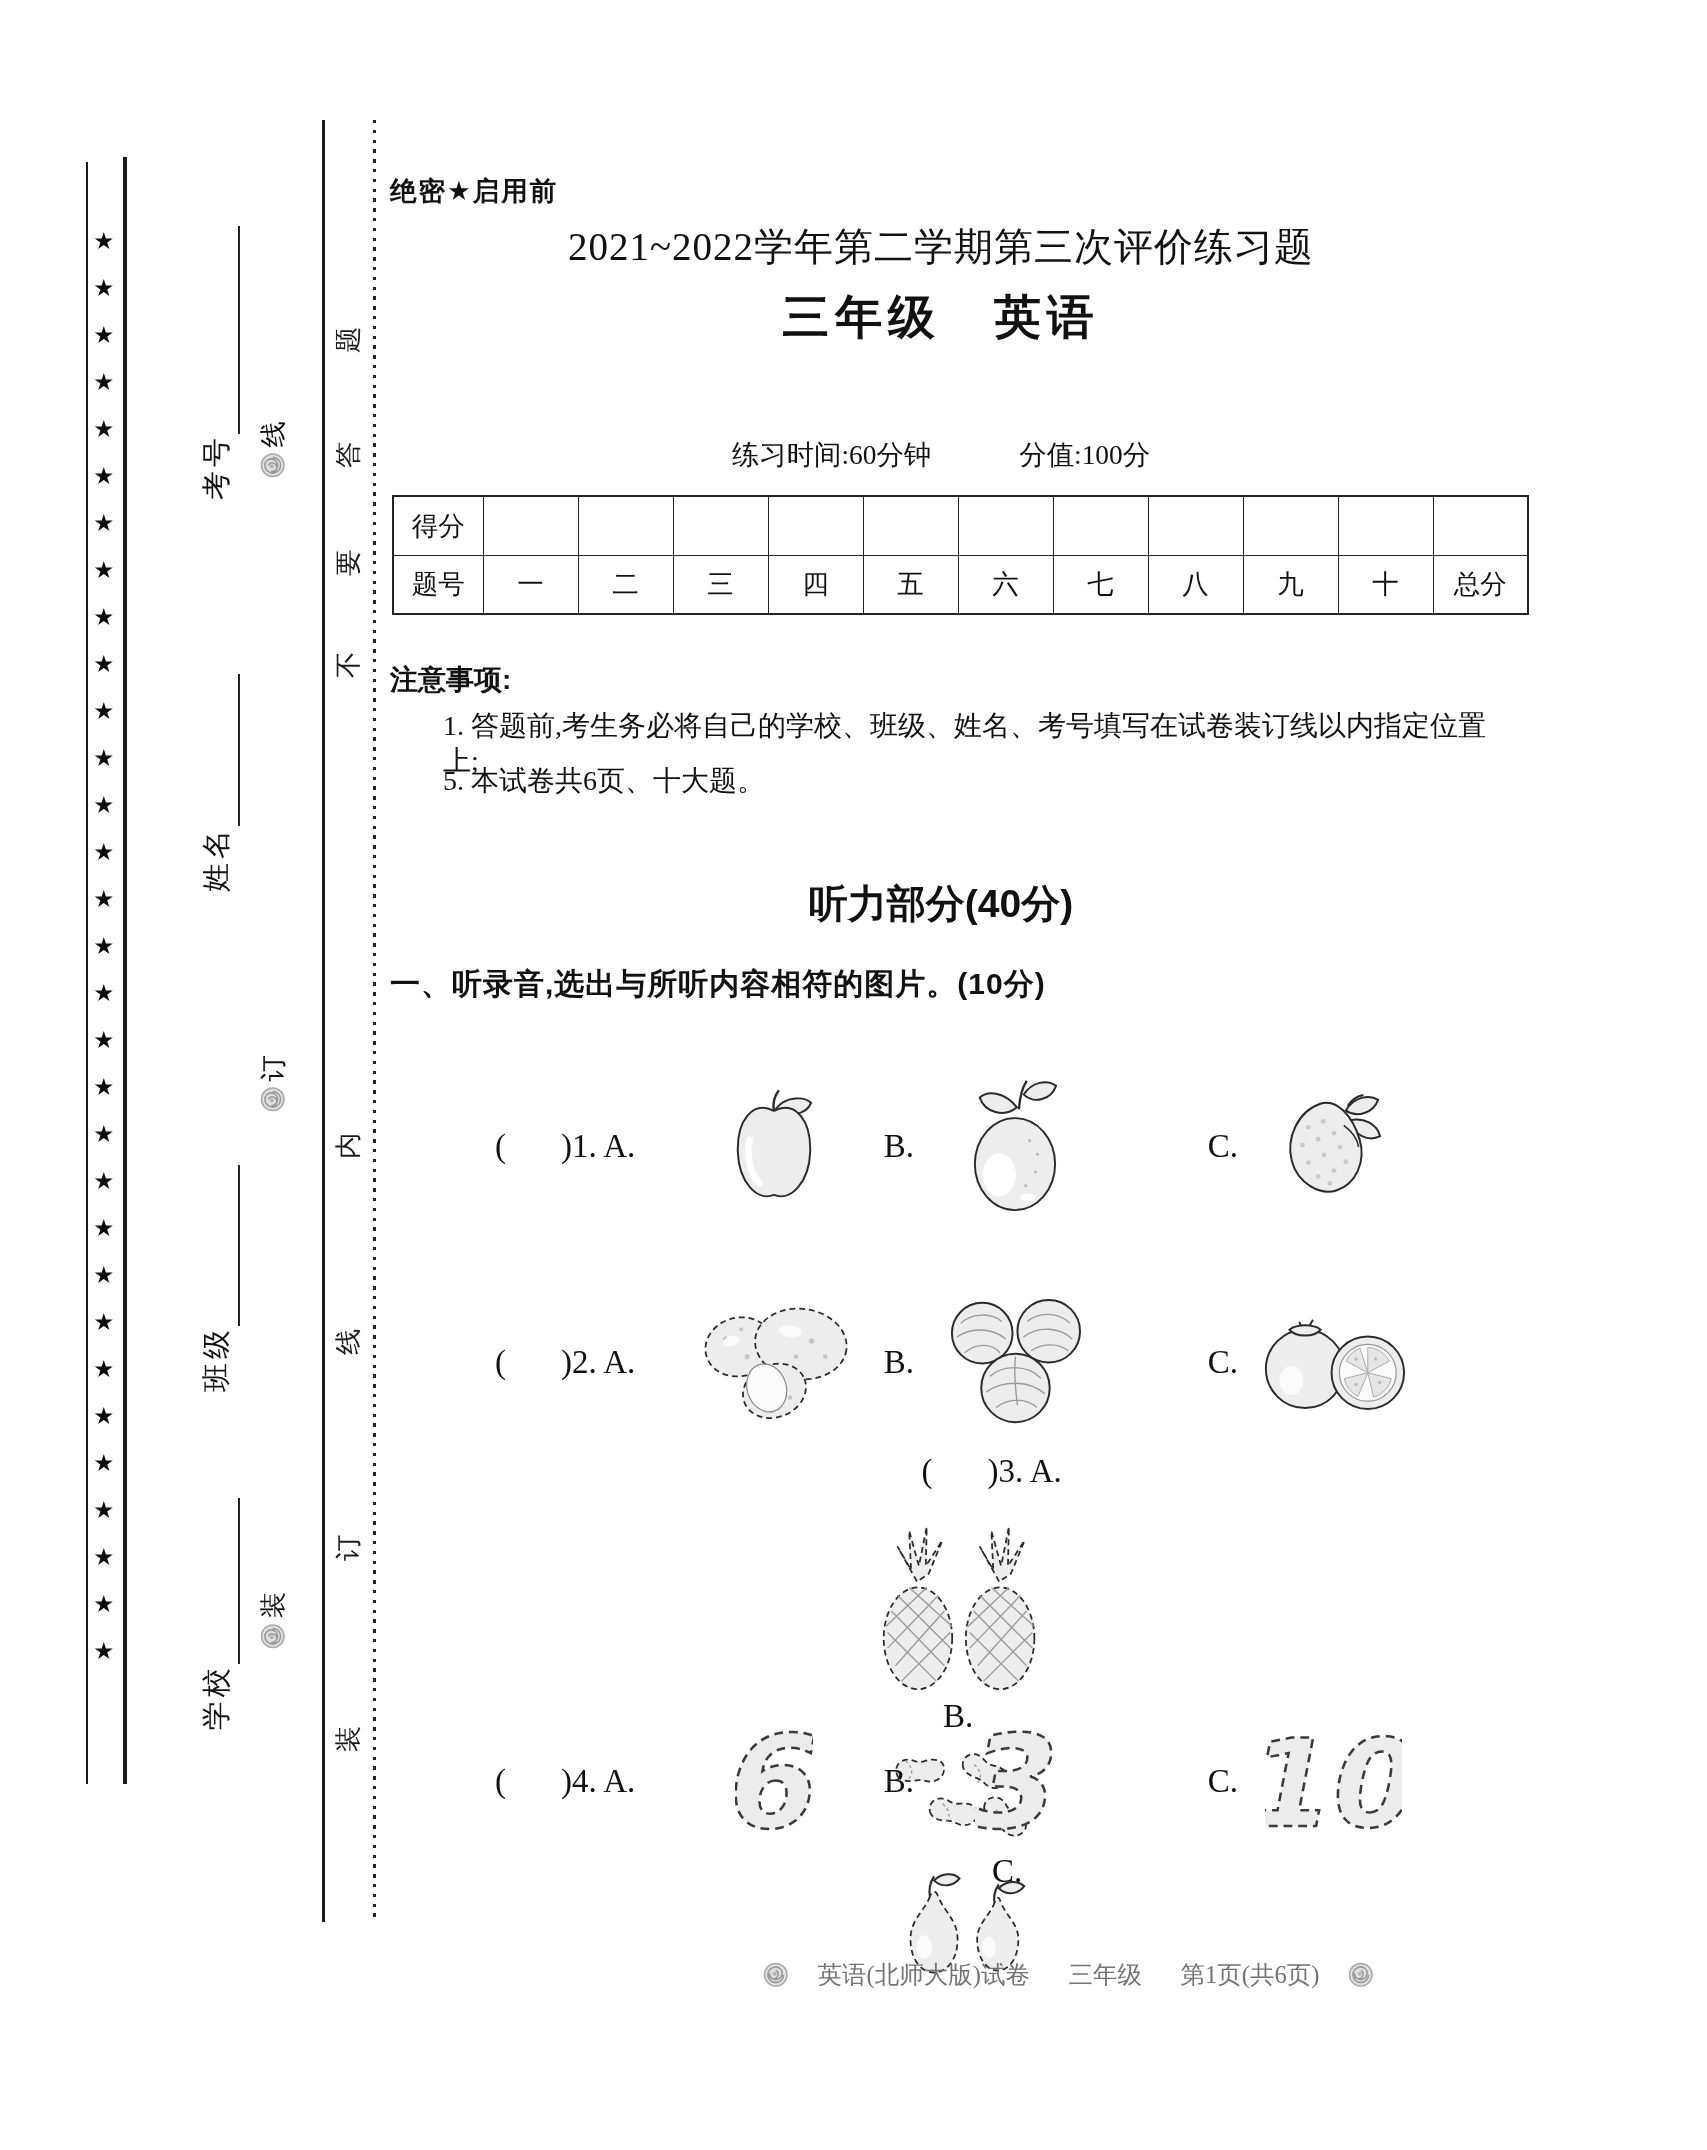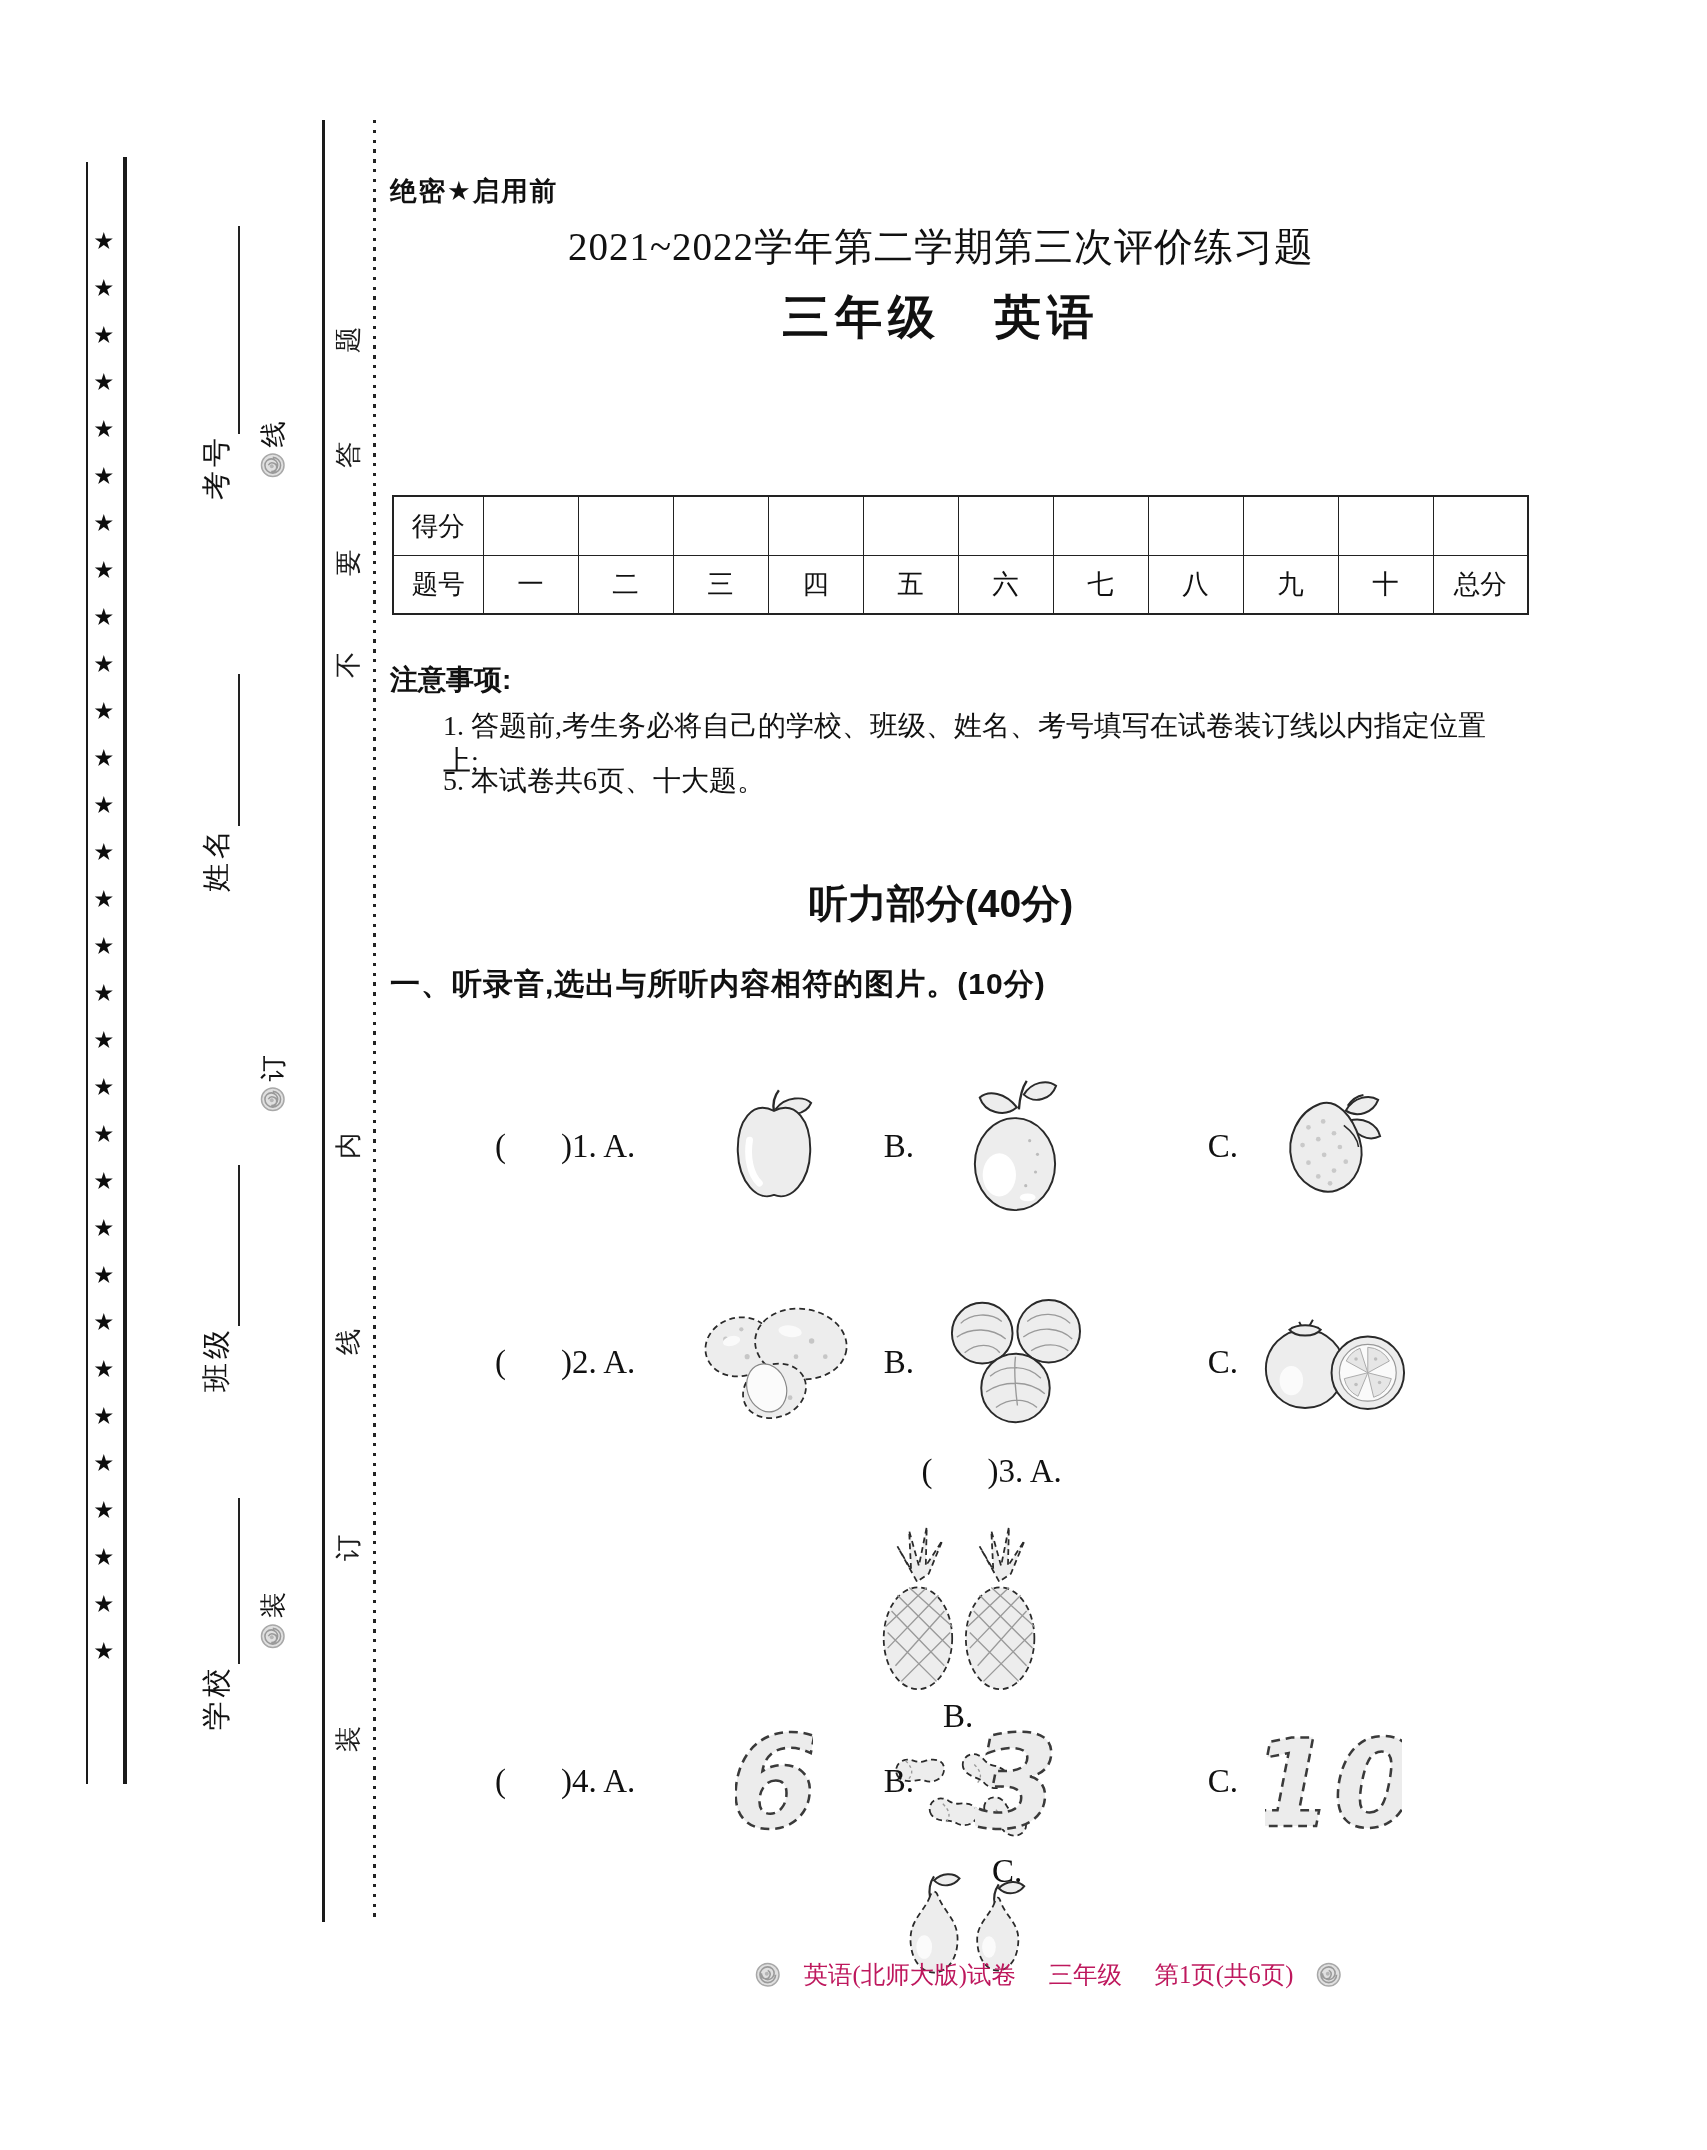--- a/index.html
+++ b/index.html
@@ -64,22 +64,22 @@
   .q-label { width:181px; margin-left:103px; font-size:33px; white-space:nowrap; }
   .q-label .pgap { display:inline-block; width:55px; }
   .q3 .q-label { transform:translateY(-27.4px); }
   .opt-label { width:47px; font-size:33px; }
   .lblB { margin-left:11.8px; } .lblC { margin-left:110px; }
   .imgA { width:196px; display:flex; justify-content:center; }
   .imgB { width:167px; display:flex; justify-content:center; }
   .imgC { width:157px; display:flex; justify-content:center; }
   .q3 .imgC { transform:translateY(-19.6px); }
   
-  .footer { position:absolute; left:676px; top:1958px; width:745px; display:flex;
-    align-items:center; justify-content:center; gap:13px; font-size:24.5px; color:#be185d; }
+  .footer { position:absolute; left:696px; top:1958px; width:745px; display:flex;
+    align-items:center; justify-content:center; gap:19px; font-size:24.5px; color:#737373; }
   .footer .fs { margin:0 9.8px; }
   svg .ol { stroke:#2a2a2a; stroke-width:2; fill:#ededed; }
   svg .ol-d { stroke:#2a2a2a; stroke-width:1.8; fill:#ededed; stroke-dasharray:6 4; }
   svg .vein { stroke:#9a9a9a; stroke-width:1.4; fill:none; }
 </style>
 </head>
 <body>
 
 <div class="page">
 
@@ -180,20 +180,23 @@
     <span style="left:1188px">要</span>
     <span style="left:1296px">答</span>
     <span style="left:1411px">题</span>
   </div>
 
   <div class="line-dotted"></div>
 
   <div class="abs secret">绝密★启用前</div>
   <div class="abs title">2021~2022学年第二学期第三次评价练习题</div>
   <div class="abs subtitle">三年级　英语</div>
+  <div class="abs metaline">
+    <span>练习时间:60分钟</span><span class="gap"></span><span>分值:100分</span>
+  </div>
 
   <table class="score">
     <tbody>
         <tr>
       <td class="lab">得分</td>
       <td></td>
           <td></td>
       <td></td>
           <td></td>
       <td></td>

